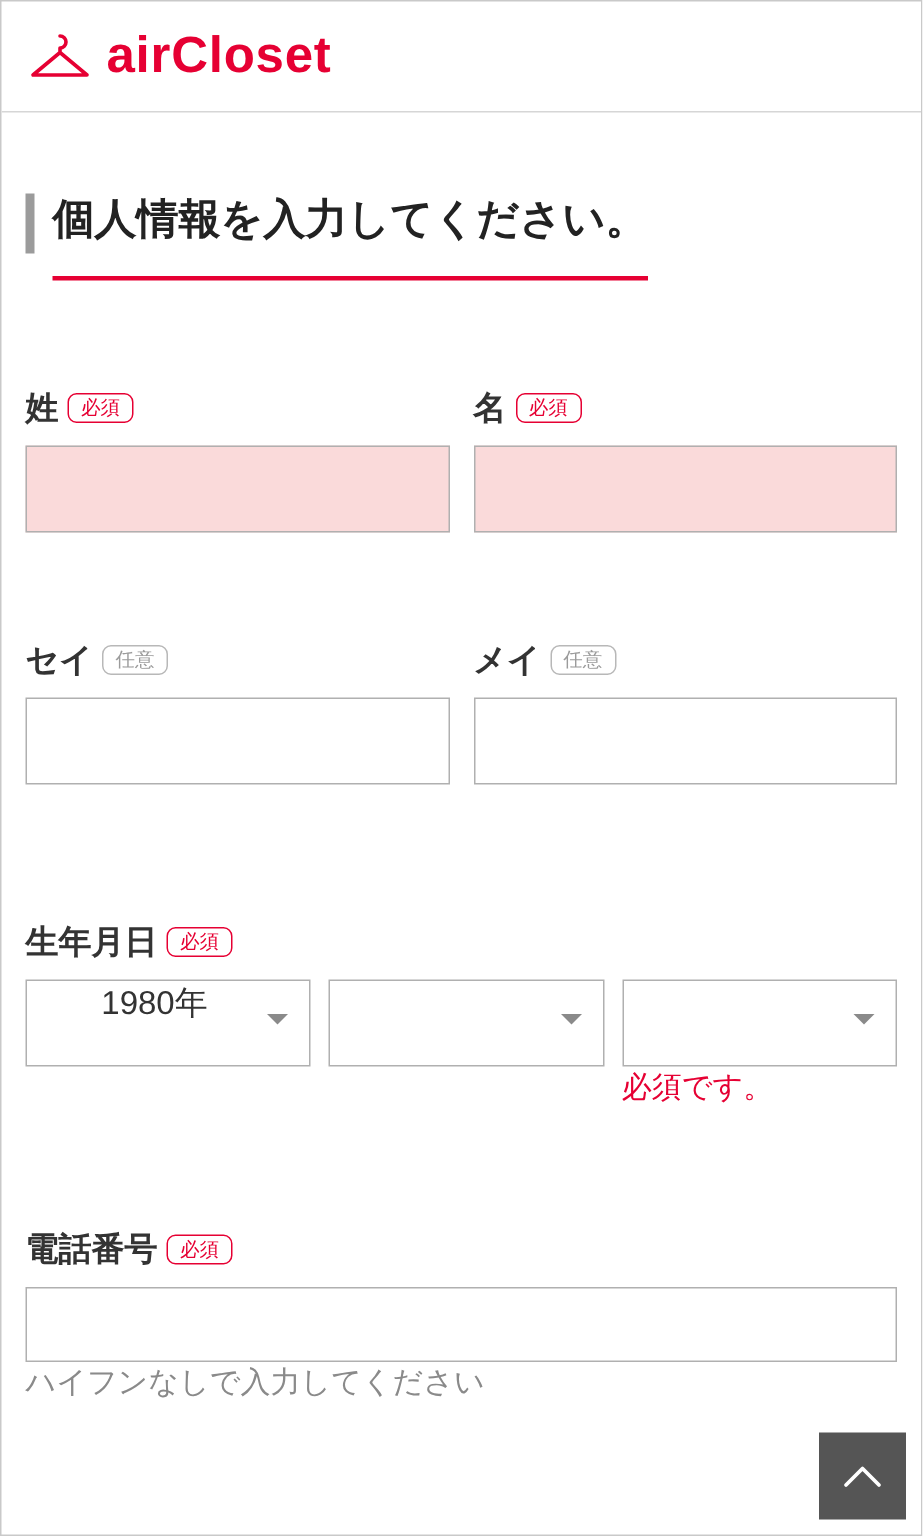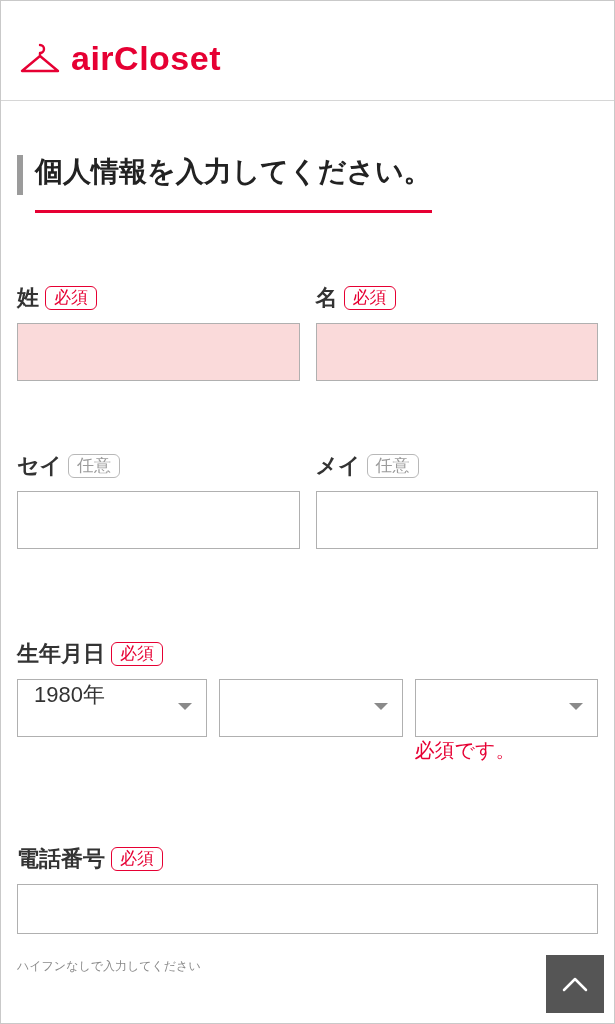--- a/index.html
+++ b/index.html
@@ -1,46 +1,46 @@
 <!DOCTYPE html>
 <html><head>
 <meta charset="utf-8">
 <style>
   * { box-sizing: border-box; margin: 0; padding: 0; }
   html, body { width: 615px; height: 1024px; font-family: "Hiragino Sans", "Yu Gothic", "Meiryo", sans-serif; background: #fff; }
   .frame { width: 615px; height: 1024px; border: 1px solid #c9c9c9; position: relative; overflow: hidden; }
-  .header { height: 84px; border-bottom: 1px solid #d6d6d6; display: flex; align-items: center; padding-left: 18px; margin-top: 16px; }
+  .header { height: 74px; border-bottom: 1px solid #d6d6d6; display: flex; align-items: center; padding-left: 18px; }
   .logo-wrap { display: flex; align-items: center; gap: 10px; color: #e60033; }
   .logo-text { font-size: 34px; font-weight: 600; letter-spacing: 0.5px; color: #e60033; }
   .main { padding: 52px 16px 0 16px; }
   .h-title-wrap { display: flex; align-items: flex-start; }
   .h-title-bar { width: 6px; height: 40px; background: #9b9b9b; margin-right: 12px; margin-top: 2px; }
   .h-title { font-size: 28px; font-weight: 700; color: #222; border-bottom: 3px solid #e60033; padding-bottom: 19px; display: inline-block; }
   .section { margin-top: 70px; }
   .row2 { display: flex; gap: 16px; }
   .col { flex: 1; }
   .label-line { display: flex; align-items: center; gap: 6px; margin-bottom: 10px; }
   .label-text { font-size: 22px; font-weight: 600; color: #333; }
-  .badge { border: 1.5px solid; border-radius: 6px; font-size: 17px; padding: 2px 8px 3px 8px; line-height: 1; font-weight: 500; }
+  .badge { border: 1.5px solid; border-radius: 6px; font-size: 13px; padding: 2px 8px 3px 8px; line-height: 1; font-weight: 500; }
   .badge-req { color: #e60033; border-color: #e60033; }
   .badge-opt { color: #9b9b9b; border-color: #b8b8b8; text-align: center; }
   .text-input { width: 100%; height: 58px; border: 1px solid #b0b0b0; background: #fff; font-size: 18px; padding: 0 10px; }
   .text-input.err { background: #fadada; }
-  .date-row { display: flex; gap: 12px; margin-top: 10px; }
+  .date-row { display: flex; gap: 12px; margin-top: 10px; text-align: center; }
   .select-box { position: relative; flex: 1; }
   .select-box.year { flex: 0 0 190px; }
   .select-el { width: 100%; height: 58px; border: 1px solid #b0b0b0; background: #fff; font-size: 22px; padding: 0 34px 0 16px; color: #333; appearance: none; -webkit-appearance: none; cursor: pointer; }
   .select-caret { position: absolute; right: 14px; top: 50%; transform: translateY(-50%); pointer-events: none; color: #8a8a8a; }
   .err-msg { color: #e60033; font-size: 20px; }
   .date-err-row { display: flex; margin-top: 0; }
   .date-err-row .spacer1 { flex: 0 0 190px; }
   .date-err-row .spacer-gap { flex: 0 0 12px; }
   .date-err-row .spacer2 { flex: 1; }
   .phone-input { width: 100%; height: 50px; border: 1px solid #b0b0b0; background: #fff; font-size: 18px; padding: 0 10px; }
-  .helper { color: #8a8a8a; font-size: 12px; margin-top: 24px; font-family: Liberation Serif, serif; }
+  .helper { color: #8a8a8a; font-size: 20px; margin-top: 0; font-family: Liberation Serif, serif; }
   .back-to-top { position: absolute; right: 10px; bottom: 10px; width: 58px; height: 58px; background: #555; display: flex; align-items: center; justify-content: center; cursor: pointer; }
   .back-to-top svg { color: #fff; }
 </style>
 </head>
 <body>
 
 <div class="frame">
 
   <div class="header">
     <div class="logo-wrap">

